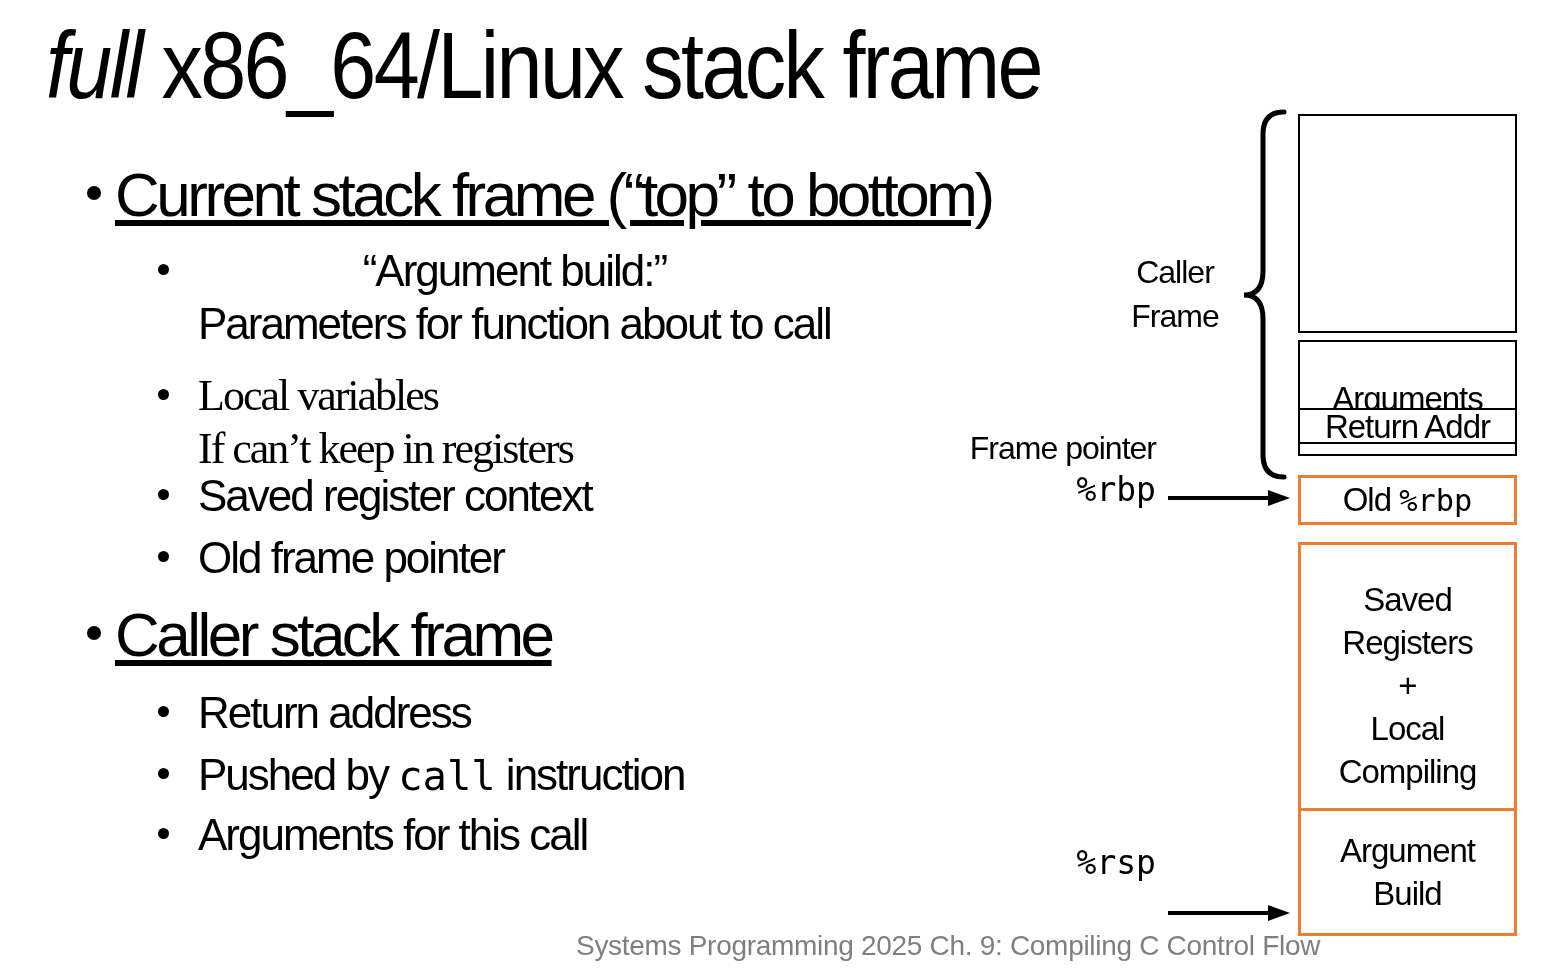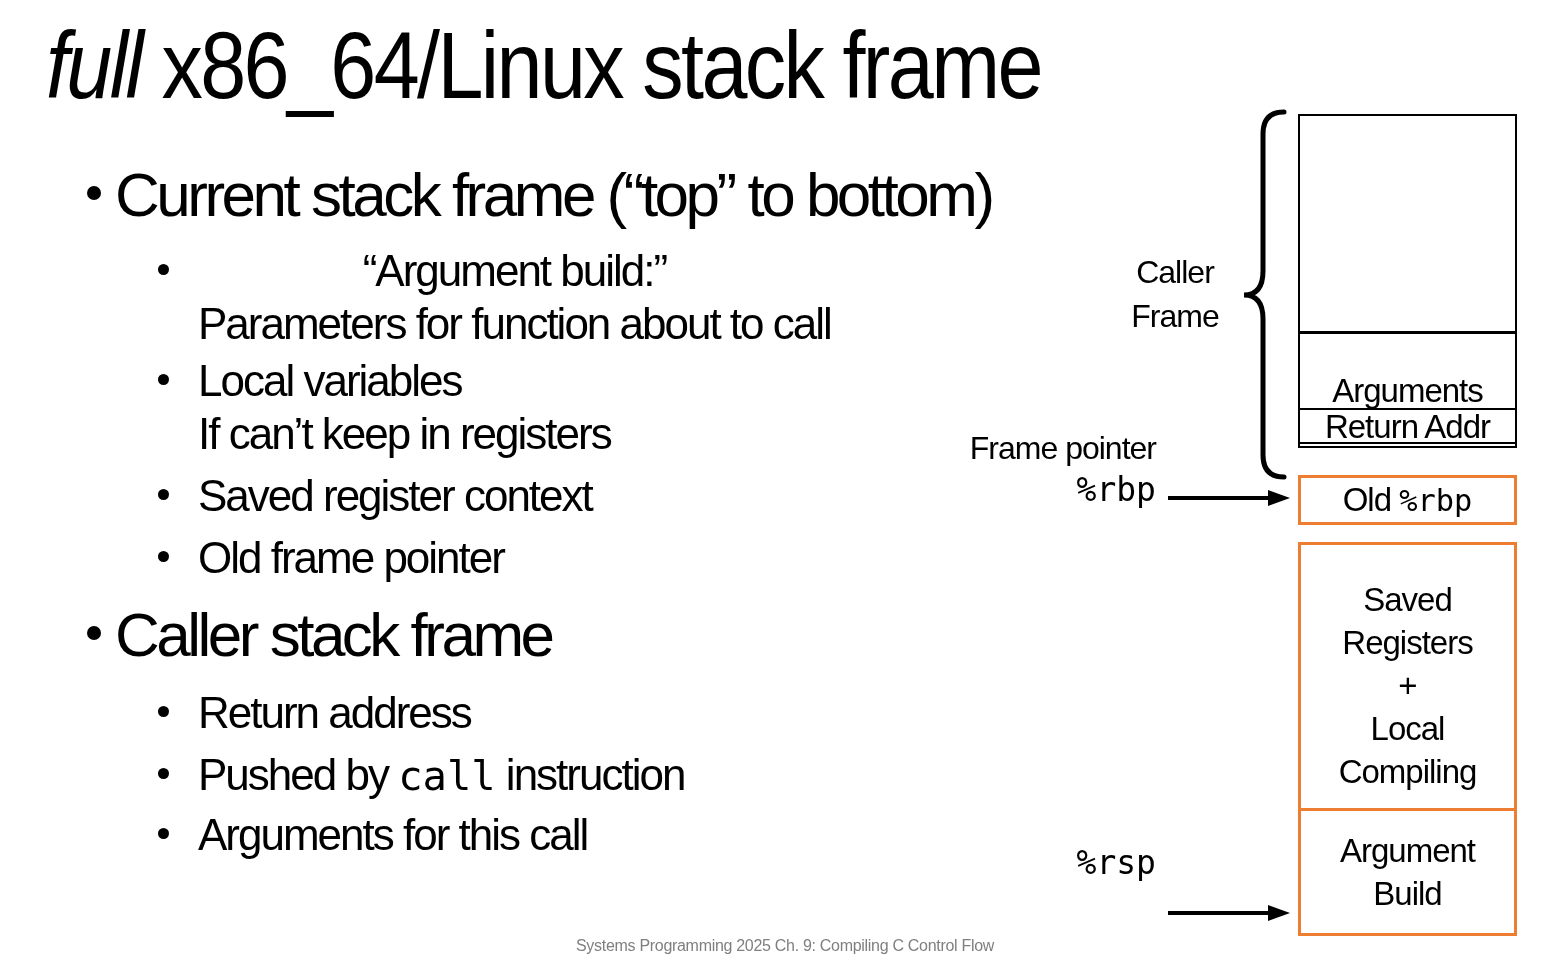--- a/index.html
+++ b/index.html
@@ -10,21 +10,21 @@
   }
   
   .title {
     position:absolute; left:46px; top:14px; font-size:94px; line-height:104px;
     letter-spacing:-3px; white-space:nowrap; transform:scaleX(0.88); transform-origin:left top;
   }
   .title .em { font-style:italic; }
   
   .bullet { position:absolute; left:85px; white-space:nowrap; }
   .bullet .dot { position:absolute; background:var(--ink); border-radius:50%; }
-  .b-l1 { font-size:62px; line-height:56px; letter-spacing:-3.5px; }
+  .b-l1 { font-size:62px; line-height:56px; letter-spacing:-3.5px;text-decoration:underline; }
   .b-l1 .txt { margin-left:30px; }
   .b-l1 .dot { left:2px; top:19px; width:14px; height:14px; }
   .b-l2 { font-size:44px; line-height:53px; letter-spacing:-2px; }
   .b-l2 .txt { margin-left:113px; }
   .b-l2 .dot { left:73px; top:20px; width:11px; height:11px; }
   .mono { font-family:"DejaVu Sans Mono", monospace; font-size:0.92em; letter-spacing:0; }
   
   .cell {
     position:absolute; left:1298px; width:219px; box-sizing:border-box;
     border:2px solid var(--ink); background:#ffffff;
@@ -37,21 +37,21 @@
     position:absolute; left:1099px; top:250px; width:152px; text-align:center;
     font-size:32px; line-height:44px; letter-spacing:-1px;
   }
   .ptr-block { position:absolute; left:860px; width:296px; text-align:right; }
   .ptr-label { font-size:32px; line-height:42px; letter-spacing:-1px; }
   .ptr-reg { font-family:"DejaVu Sans Mono", monospace; font-size:33px; line-height:42px; }
   #frame-pointer-block { top:427px; }
   #stack-pointer-block { top:842px; }
   
   .footer {
-    position:absolute; left:576px; top:933px; font-size:16px; line-height:26px;
+    position:absolute; left:576px; top:933px; font-size:28px; line-height:26px;
     letter-spacing:-0.3px; color:var(--muted); white-space:nowrap;
   }
   .overlay { position:absolute; left:0; top:0; pointer-events:none; }
 </style>
 </head>
 <body>
 
 <div class="slide">
 
   <div class="title"><span class="em">full</span><span> x86_64/Linux stack frame</span></div>
@@ -63,21 +63,21 @@
           <div><span>Current stack frame (“top” to bottom)</span></div>
         </div>
       </div>
       <div class="bullet b-l2" style="top: 244px; text-align: center;">
         <span class="dot"></span>
         <div class="txt">
           <div><span>“Argument build:”</span></div>
           <div><span>Parameters for function about to call</span></div>
         </div>
       </div>
-      <div class="bullet b-l2" style="top: 354px;">
+      <div class="bullet b-l2" style="top: 369px; font-family: Liberation Serif, serif;">
         <span class="dot"></span>
         <div class="txt">
           <div><span>Local variables</span></div>
           <div><span>If can’t keep in registers</span></div>
         </div>
       </div>
       <div class="bullet b-l2" style="top: 469px;">
         <span class="dot"></span>
         <div class="txt">
           <div><span>Saved register context</span></div>
@@ -110,21 +110,21 @@
       <div class="bullet b-l2" style="top: 808px;">
         <span class="dot"></span>
         <div class="txt">
           <div><span>Arguments for this call</span></div>
         </div>
       </div>
     </div>
 
   <div id="stack-diagram">
       <div class="cell" style="top: 114px; height: 219px;"></div>
-      <div class="cell" style="top: 332px; height: 116px;">
+      <div class="cell" style="top: 340px; height: 116px;">
         <div><span>Arguments</span></div>
       </div>
       <div class="cell" style="top: 408px; height: 36px;">
         <div><span>Return Addr</span></div>
       </div>
       <div class="cell hl" style="top: 475px; height: 50px;">
         <div><span>Old </span><span class="mono">%rbp</span></div>
       </div>
       <div class="cell hl" style="top: 542px; height: 287px;">
         <div><span>Saved</span></div>

